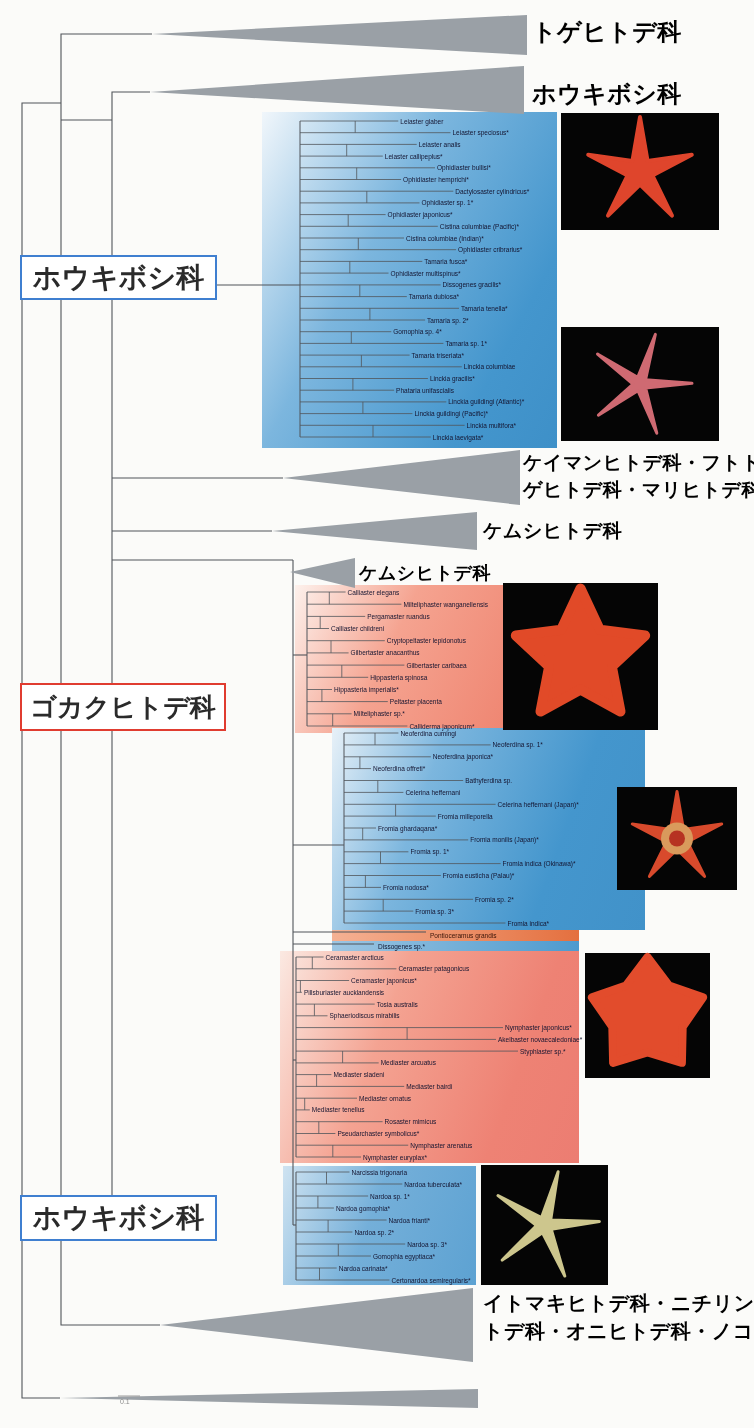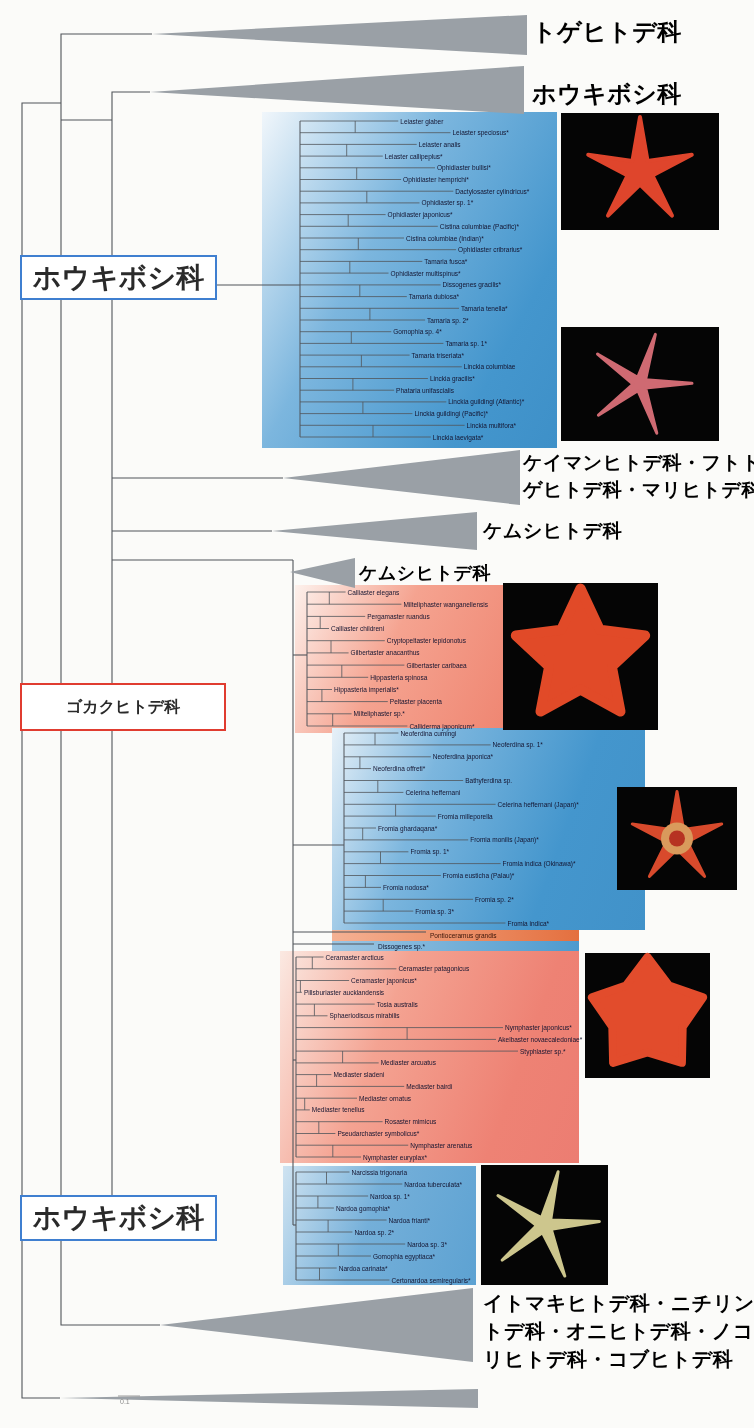--- a/index.html
+++ b/index.html
@@ -221,26 +221,25 @@
     </svg>
 
   <div class="bigname" style="left:532px;top:16px;font-size:24px;">トゲヒトデ科</div>
   <div class="bigname" style="left:532px;top:78px;font-size:24px;">ホウキボシ科</div>
   <div class="bigname" style="left:523px;top:450px;font-size:19px;">ケイマンヒトデ科・フトト</div>
   <div class="bigname" style="left:523px;top:477px;font-size:19px;">ゲヒトデ科・マリヒトデ科</div>
   <div class="bigname" style="left:483px;top:518px;font-size:19px;">ケムシヒトデ科</div>
   <div class="bigname" style="left:359px;top:561px;font-size:18px;text-align:right;">ケムシヒトデ科</div>
   <div class="bigname" style="left:483px;top:1290px;font-size:20px;">イトマキヒトデ科・ニチリンヒ</div>
   <div class="bigname" style="left:483px;top:1318px;font-size:20px;">トデ科・オニヒトデ科・ノコギ</div>
-  <div class="bigname" style="left:483px;top:1346px;font-size:20px;">リヒトデ科・コブヒトデ科</div>
 
   <div class="fam-box" style="left:20px;top:255px;width:193px;height:41px;font-size:28px;border:2.5px solid #3f7fd0;">
     <span>ホウキボシ科</span>
   </div>
-  <div class="fam-box" style="left:20px;top:683px;width:202px;height:44px;font-size:16px;border:2.5px solid #e03c30;">
+  <div class="fam-box" style="left:20px;top:683px;width:202px;height:44px;font-size:26px;border:2.5px solid #e03c30;">
     <span>ゴカクヒトデ科</span>
   </div>
   <div class="fam-box" style="left:20px;top:1195px;width:193px;height:42px;font-size:28px;border:2.5px solid #3f7fd0;">
     <span>ホウキボシ科</span>
   </div>
 
   <div class="rowlabel" style="left:430px;top:932px;color:#3a1408;">Pontioceramus grandis</div>
   <div class="rowlabel" style="left:378px;top:943px;color:#0d1530;">Dissogenes sp.*</div>
 
   <div class="scale-label" style="left:120px;top:1398px;">0.1</div>

